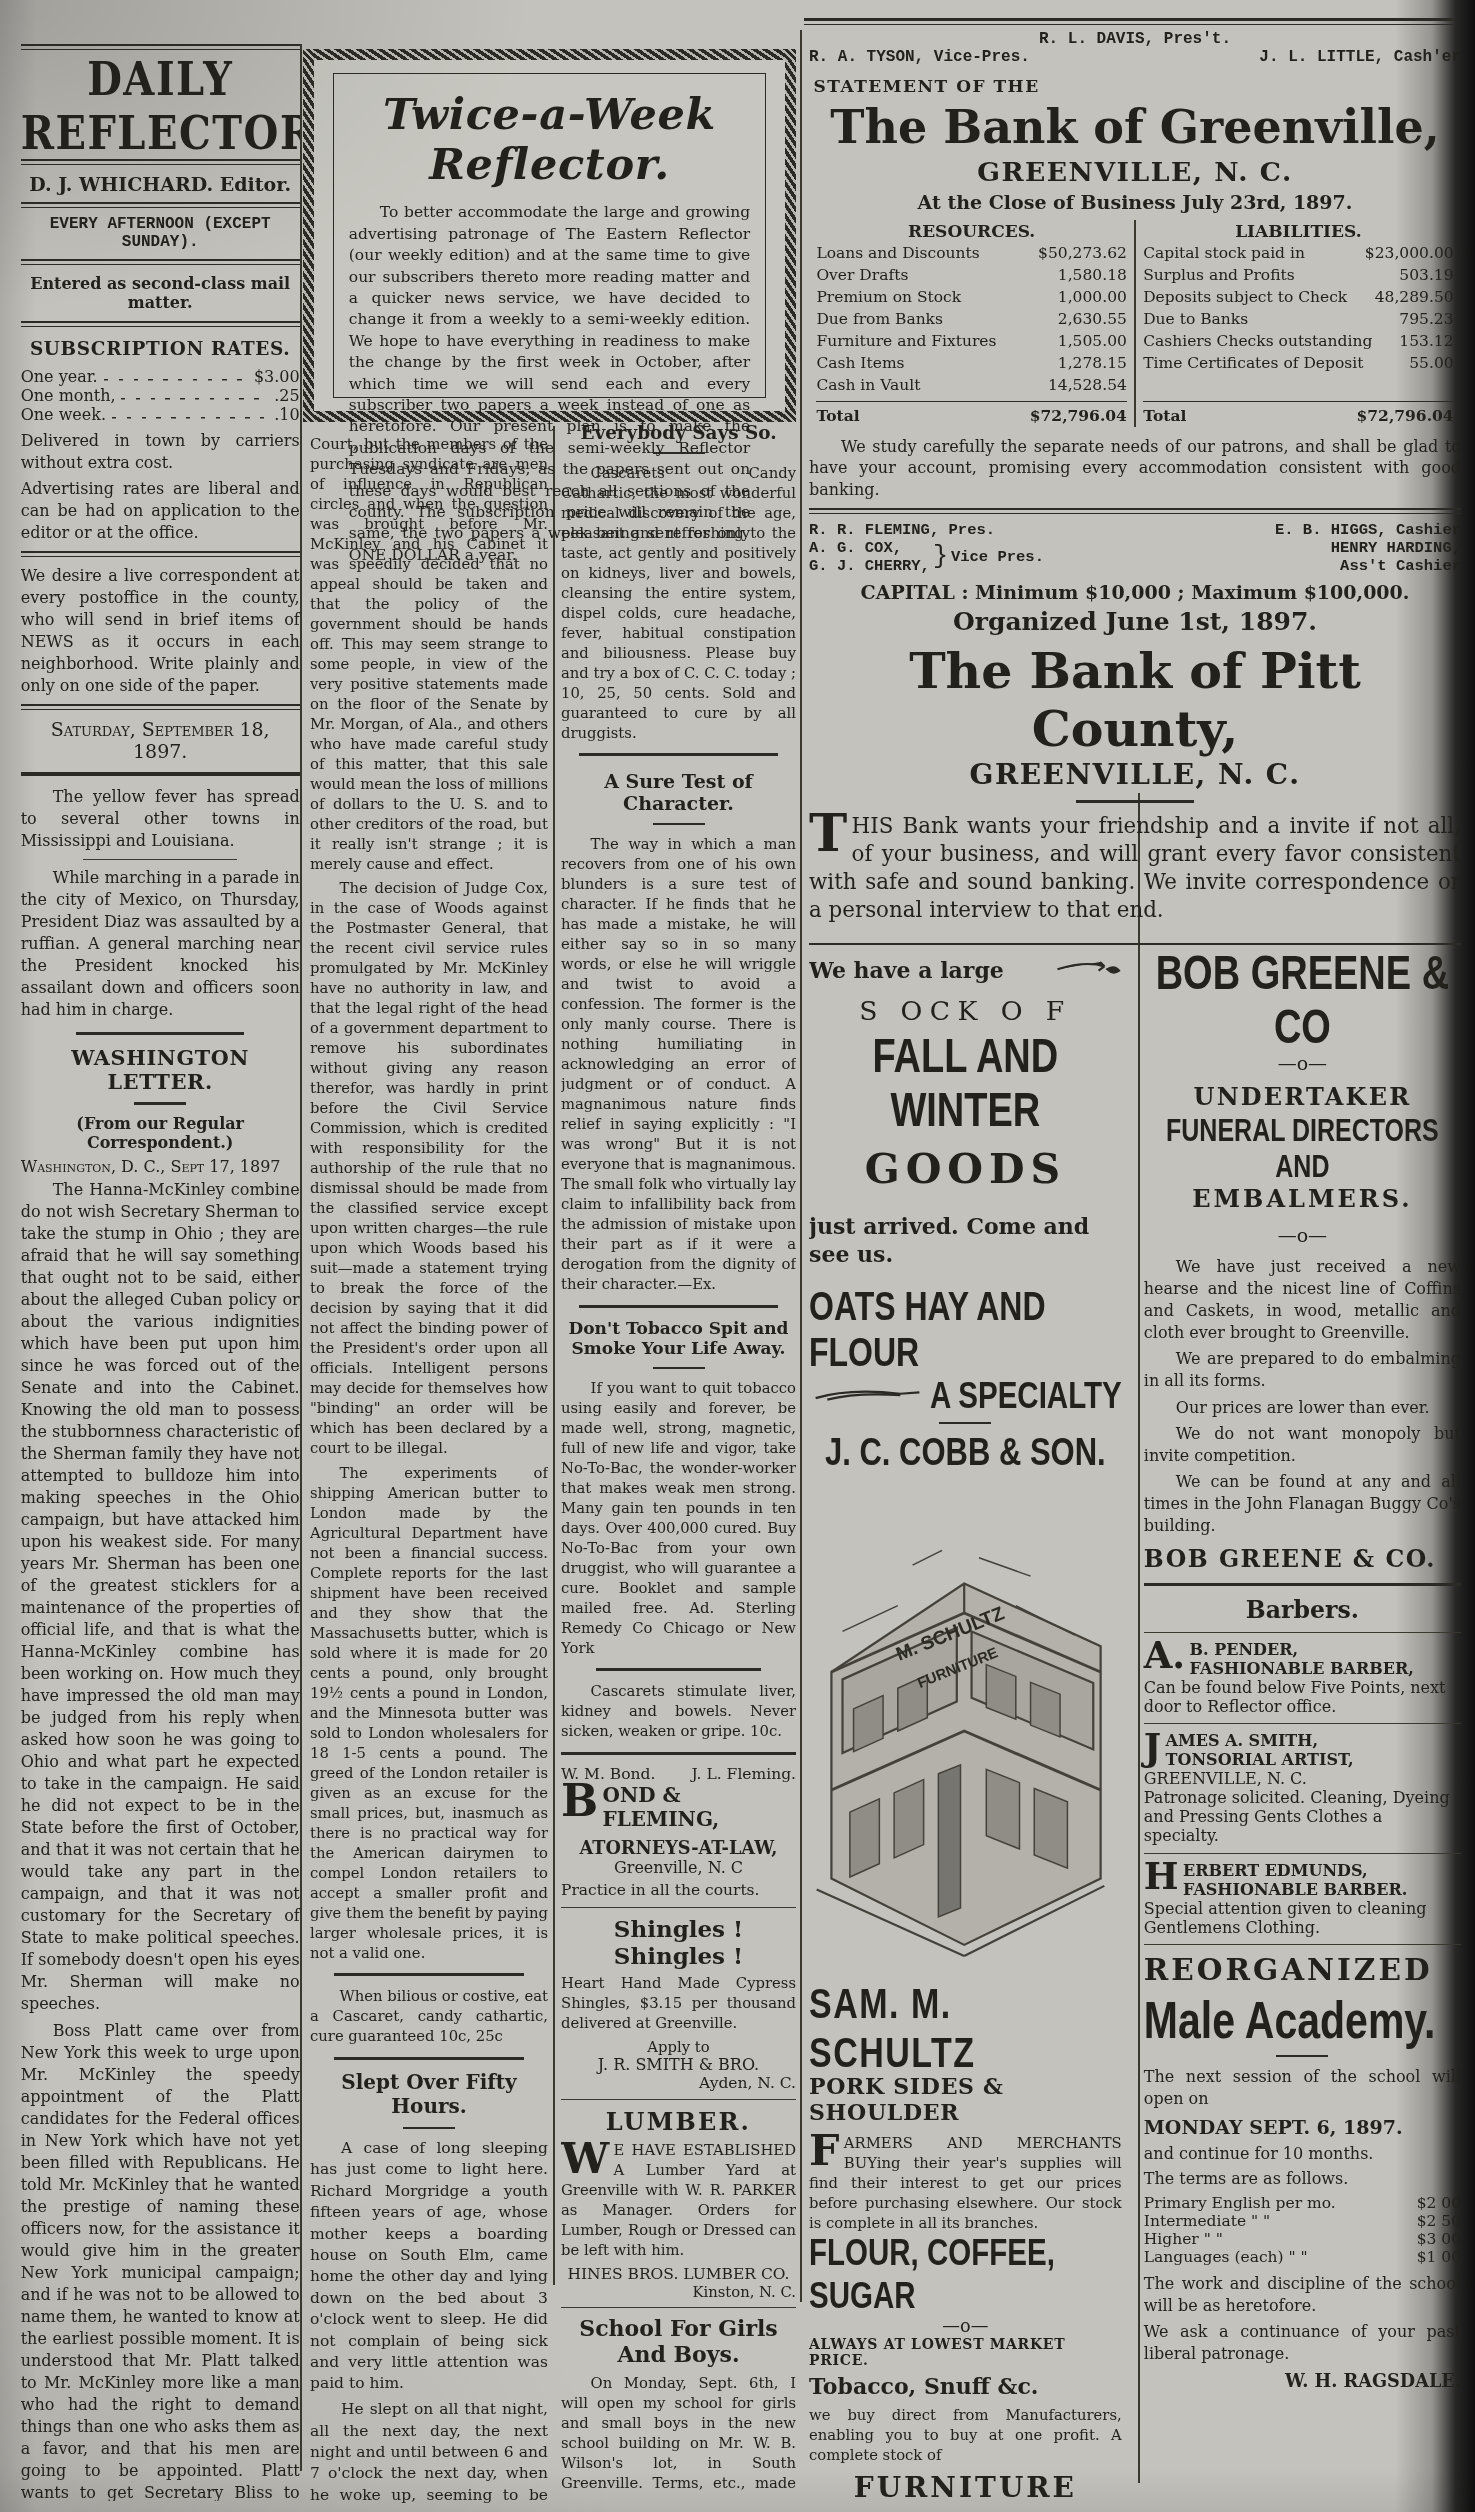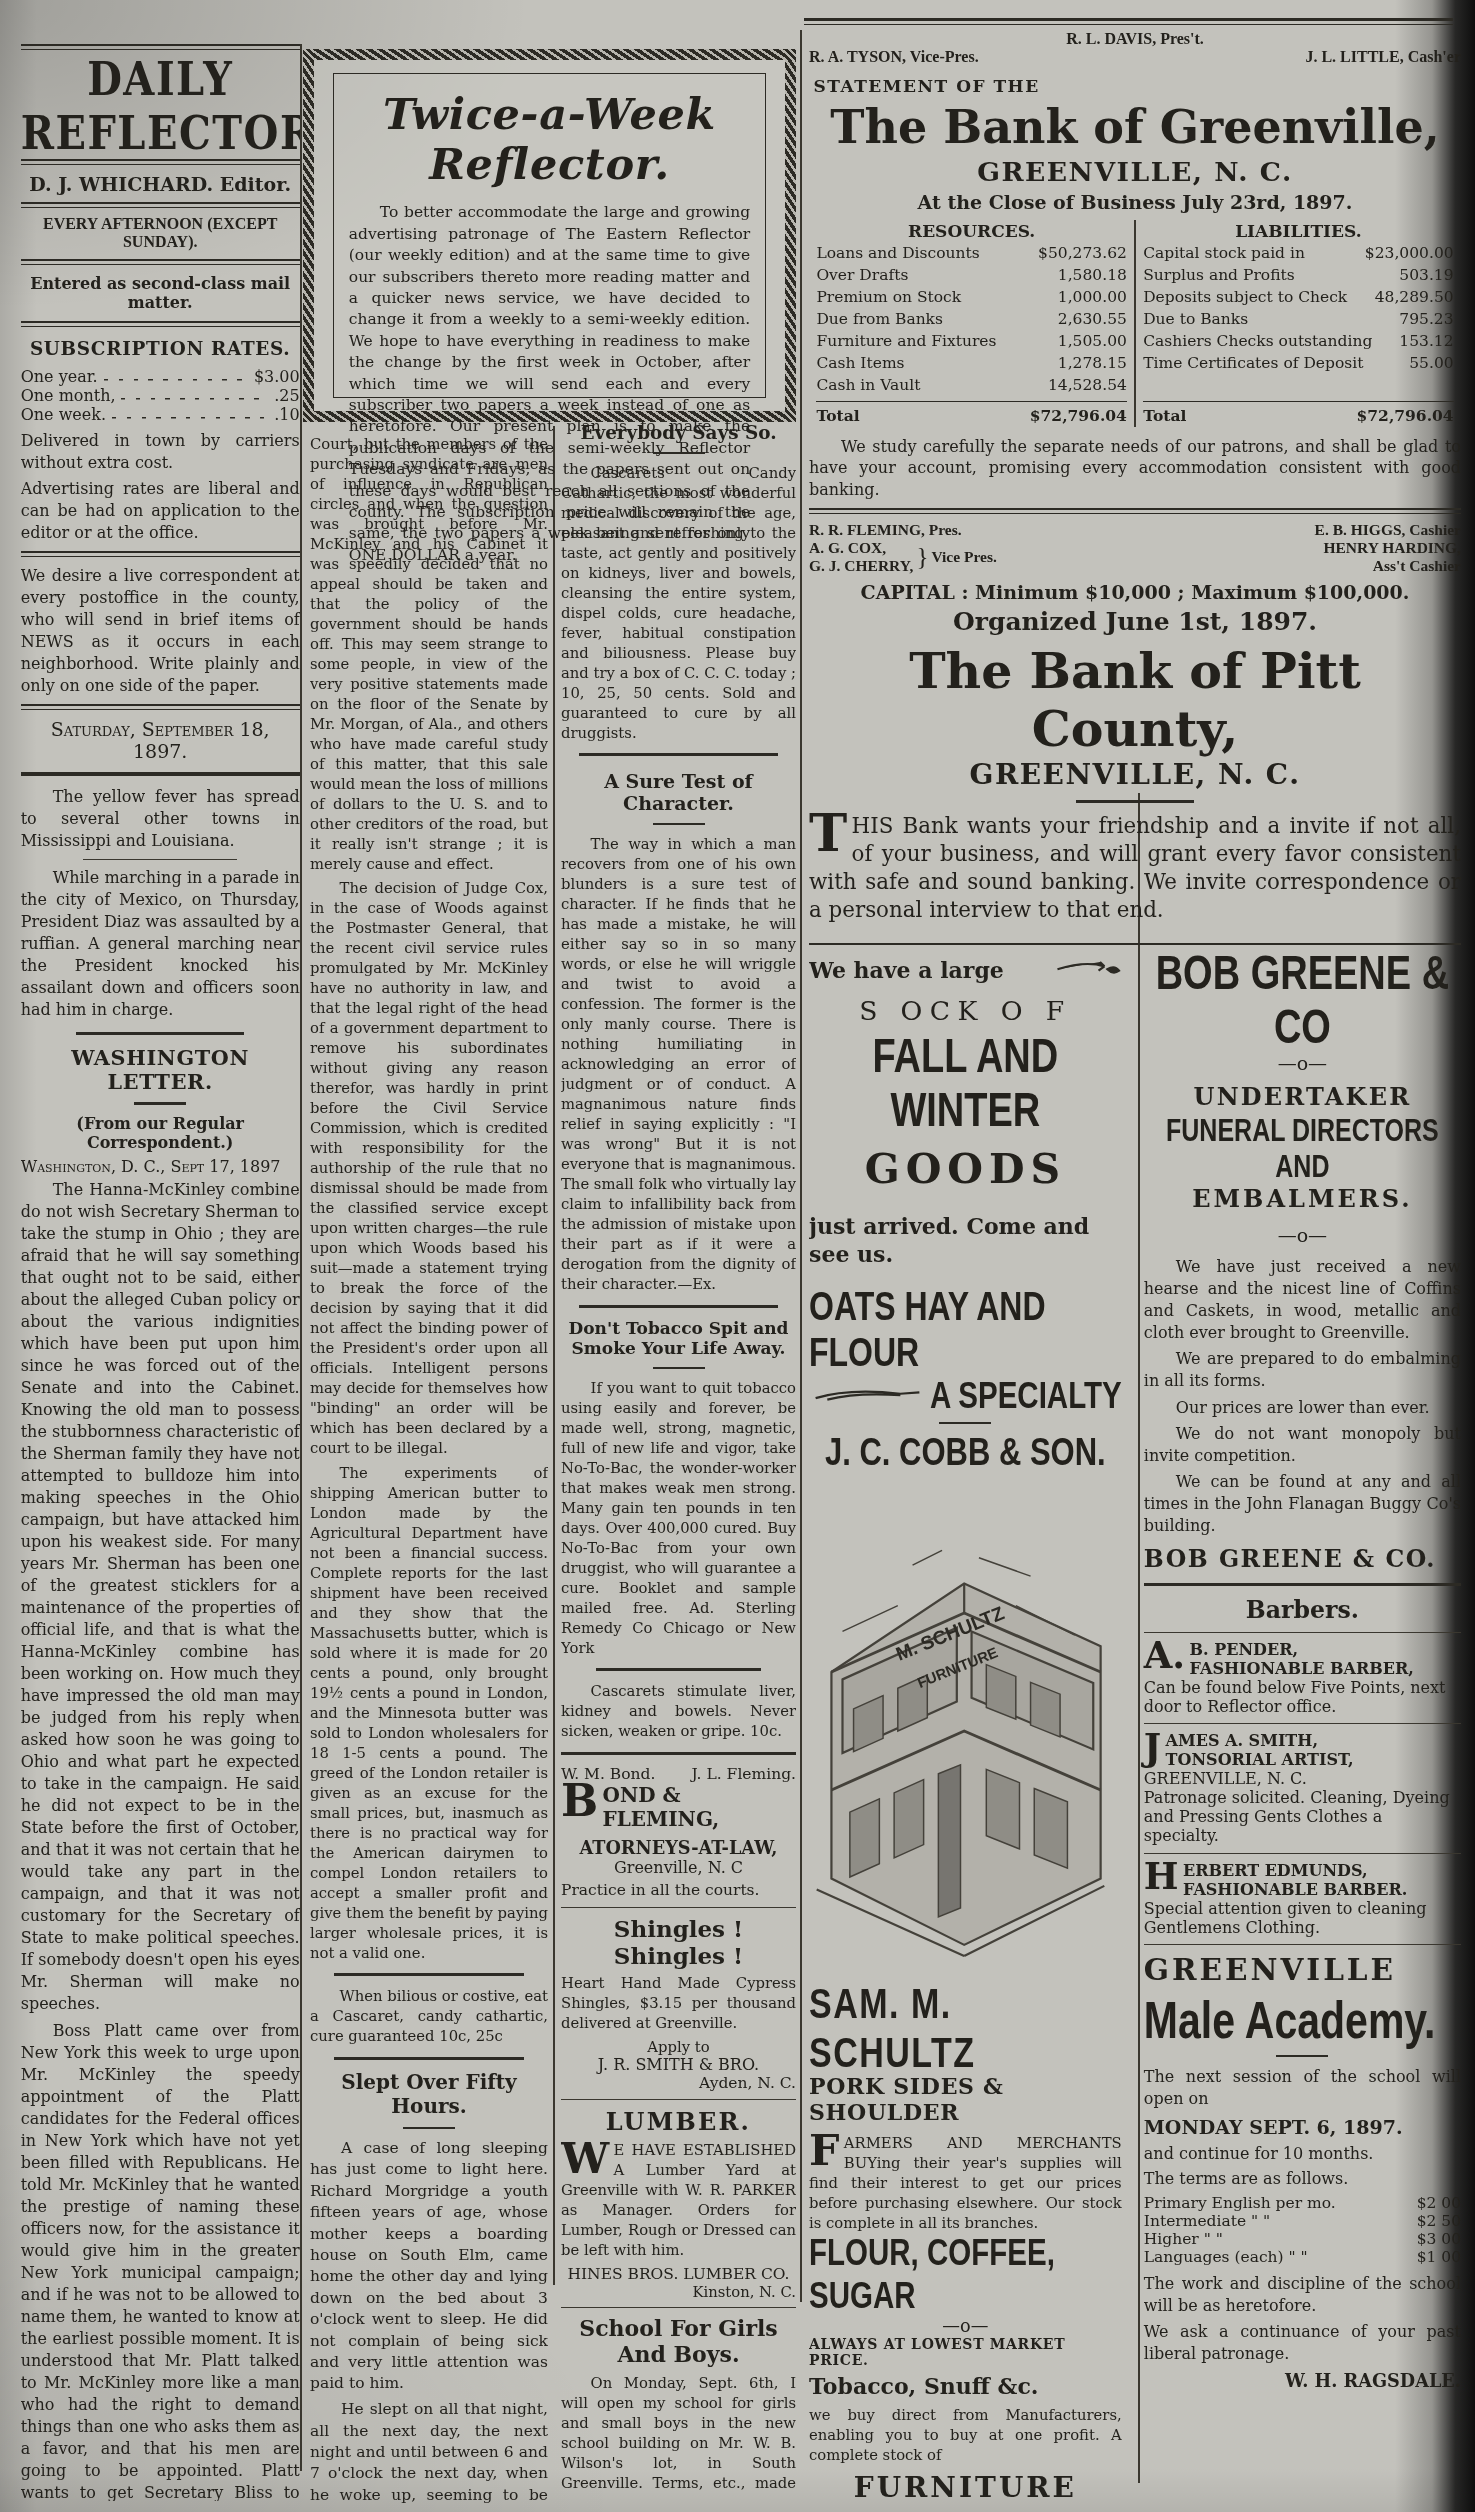--- a/index.html
+++ b/index.html
@@ -23,21 +23,21 @@
   .drule{border-top:2.2px solid #2c2a24;border-bottom:0.7px solid #2c2a24;height:3px;margin:7.4px 0;}
   .thickrule{height:3.7px;background:#2c2a24;margin:10.3px auto;}
   .thinrule{height:0.7px;background:#3a372f;margin:7.4px auto;}
   .shortdash{width:52px;height:2.2px;background:#2c2a24;margin:8.9px auto;}
   .body-sm{font-size:14.8px;line-height:20px;text-align:justify;}
   .body-md{font-size:16px;line-height:22px;text-align:justify;}
   .indent{text-indent:2em;margin:0 0 4.4px 0;}
   .noindent{margin:0 0 4.4px 0;}
   .center{text-align:center;}
   .headline{font-weight:bold;text-align:center;}
-  .sans{font-family:Liberation Serif, serif;}
+  .sans{font-family:Liberation Mono, monospace;}
   .masthead-title{font-size:40px;font-weight:bold;letter-spacing:1.5px;text-align:center;
     font-family:"DejaVu Serif",serif;transform:scaleY(1.15);transform-origin:center;}
   .dropcap{float:left;font-size:2.9em;line-height:0.78;padding:1.5px 4.4px 0 0;font-weight:bold;}
   .smallcaps{font-variant:small-caps;}
   .ornate-box{
     position:absolute;left:303px;top:49px;width:493px;height:373px;
     border:11.8px solid #55524a;
     border-image:repeating-linear-gradient(45deg,#2c2a24 0 4.4px,#b7b5ae 4.4px 7.4px) 16;
     background:rgba(205,203,197,0.45);
     box-sizing:border-box;padding:13.3px 19px;
@@ -400,21 +400,21 @@
       </div>
       <div class="thinrule" style="width:100%;clear:both;"></div>
       <div style="font-size:16px;">
         <span class="dropcap" style="font-size:2.3em;">H</span>
         <span style="font-weight:bold;">ERBERT EDMUNDS,</span>
         <div style="font-weight:bold;">FASHIONABLE BARBER.</div>
         <div>Special attention given to cleaning Gentlemens Clothing.</div>
       </div>
       <div class="thinrule" style="width:100%;clear:both;"></div>
 
-      <div style="font-size:29.5px;font-weight:bold;letter-spacing:3px;margin-top:7.4px;">GREENVILLE</div>
+      <div style="font-size:29.5px;font-weight:bold;letter-spacing:3px;margin-top:7.4px;">REORGANIZED</div>
       <div class="cond" style="font-size:41px;margin:10.3px 0;">Male  Academy.</div>
       <div class="shortdash"></div>
       <p class="body-sm noindent" style="font-size:16px;line-height:22px;">The next session of the school will open on</p>
       <div style="font-size:19px;font-weight:bold;margin:5.9px 0;">MONDAY SEPT. 6, 1897.</div>
       <div style="font-size:16px;">and continue for 10 months.</div>
       <div style="font-size:16px;margin:5.9px 0;">The terms are as follows.</div>
       <div style="font-size:15.5px;">
         <div class="tbl-row">
             <span>Primary English per mo.</span>
             <span>$2 00</span>

